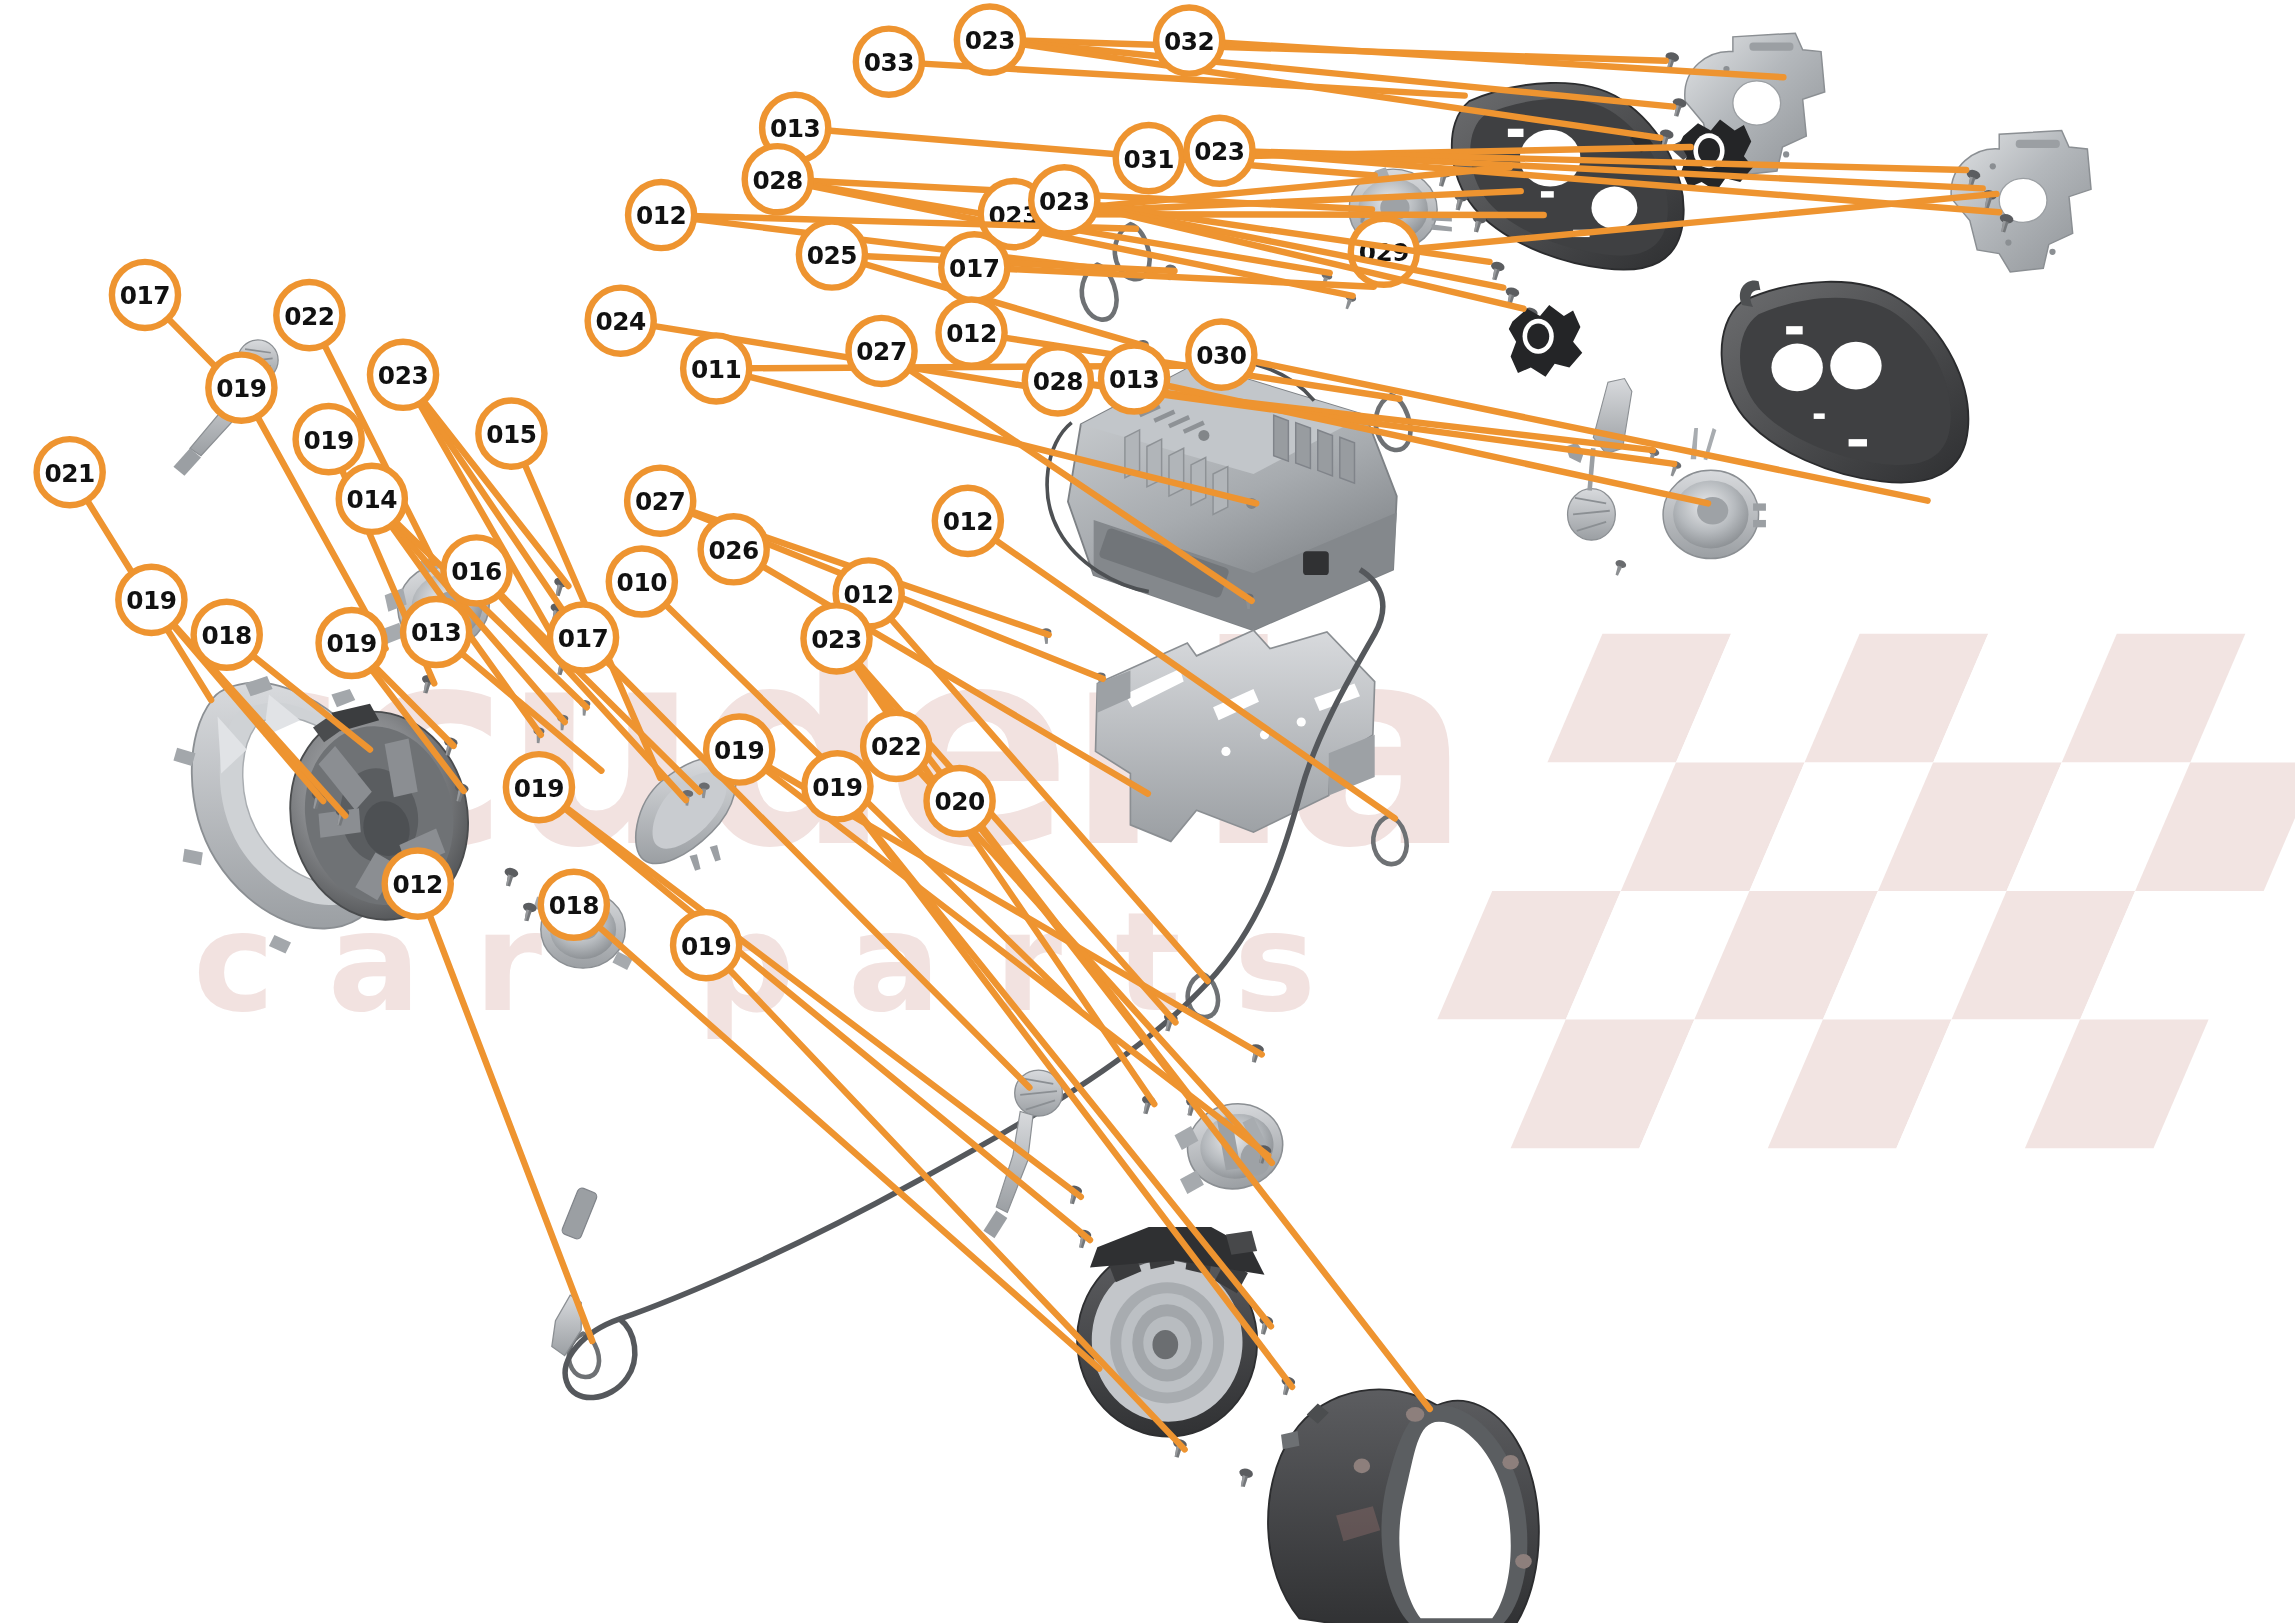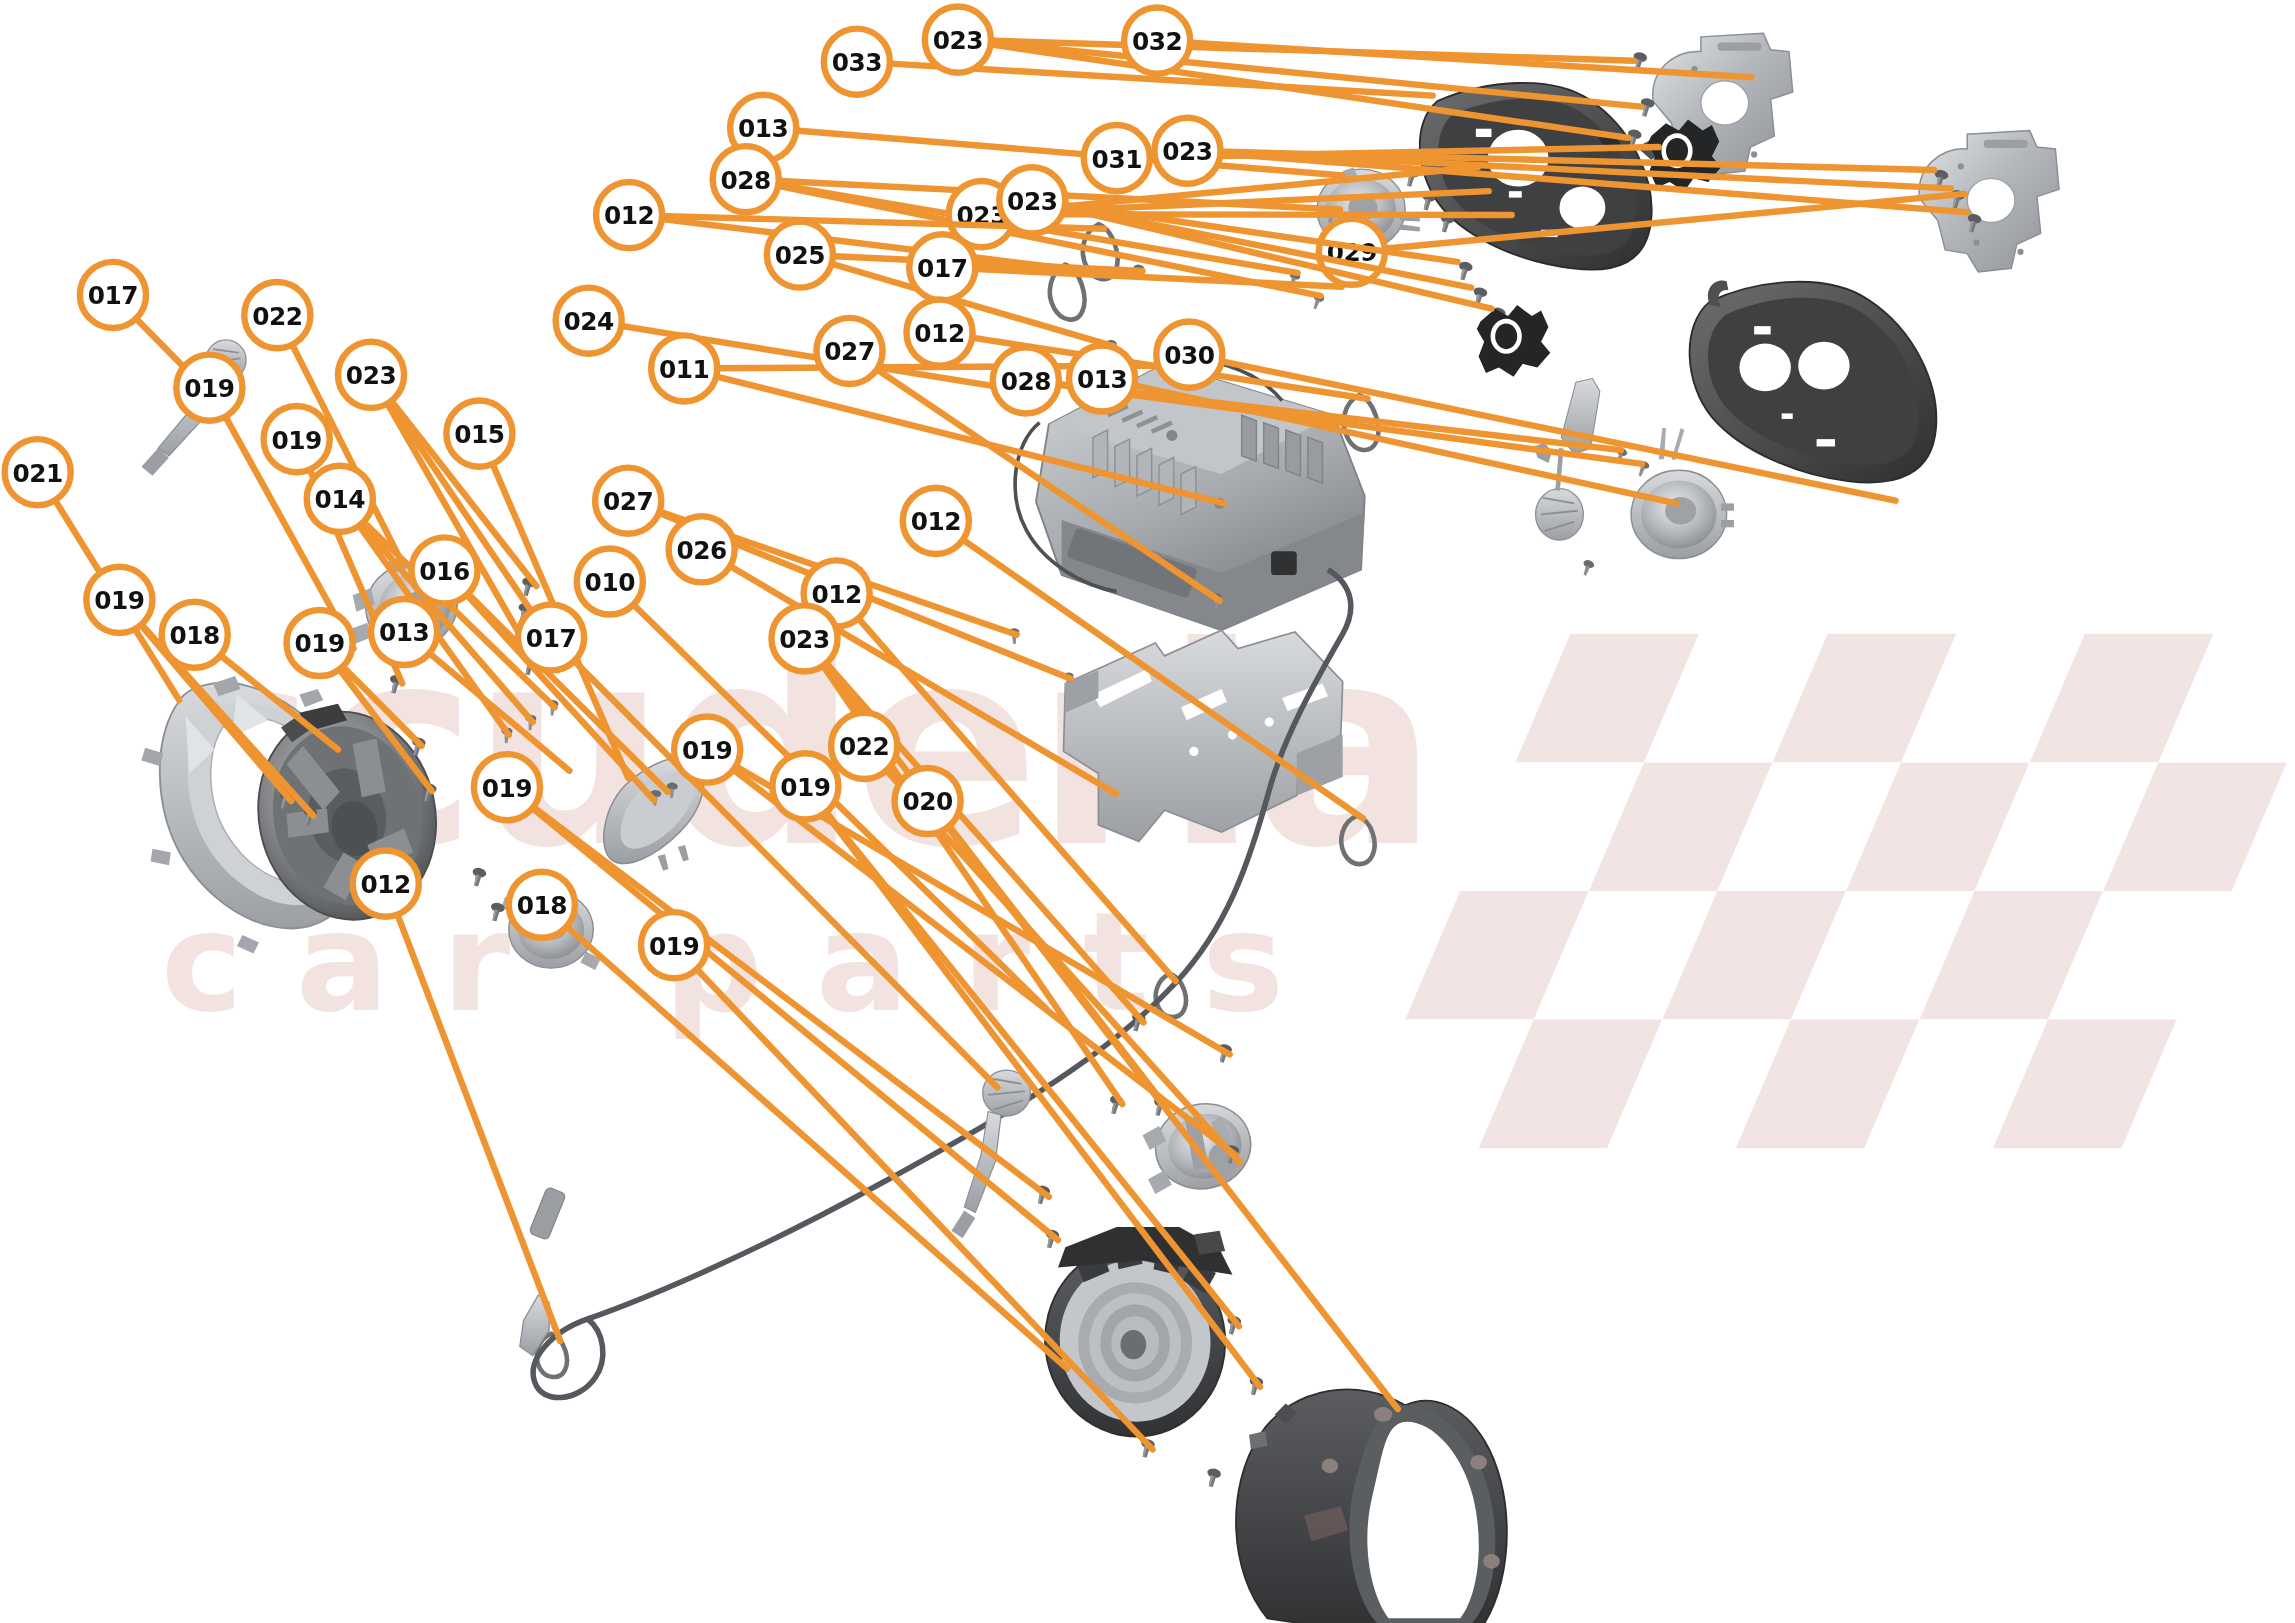--- a/index.html
+++ b/index.html
@@ -5,21 +5,21 @@
   html,body{margin:0;padding:0;background:#ffffff;}
   body{font-family:"Liberation Sans", sans-serif;}
   #stage{
     position:relative;
     width:2296px;height:1624px;
     background:#ffffff;
     overflow:hidden;
   }
   #diagram{position:absolute;inset:0;}
   
-  .layer{position:absolute;inset:0;}
+  .layer{position:absolute;inset:0;margin-left:32px;}
   .wm-text{
     position:absolute;
     color:#f2e2e0;
     font-family:"DejaVu Sans", sans-serif;
     font-weight:700;
     letter-spacing:0.02em;
     user-select:none;
     white-space:nowrap;
   }
   .wm-main{font-size:275px;left:156px;top:588px;letter-spacing:-5.5px;}

